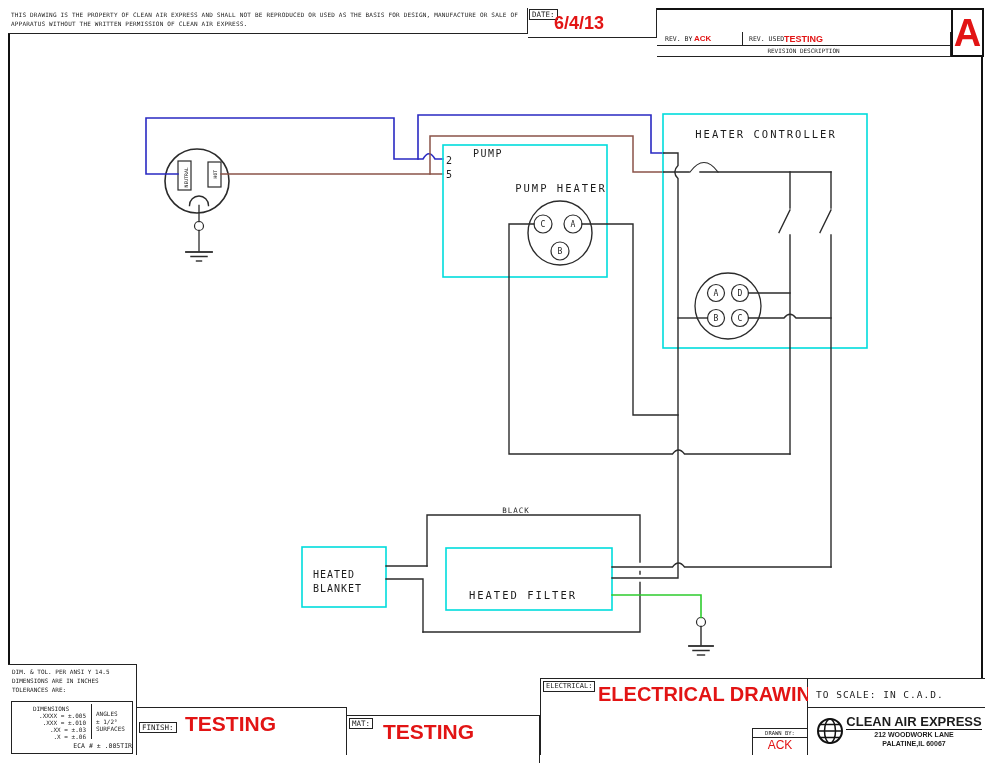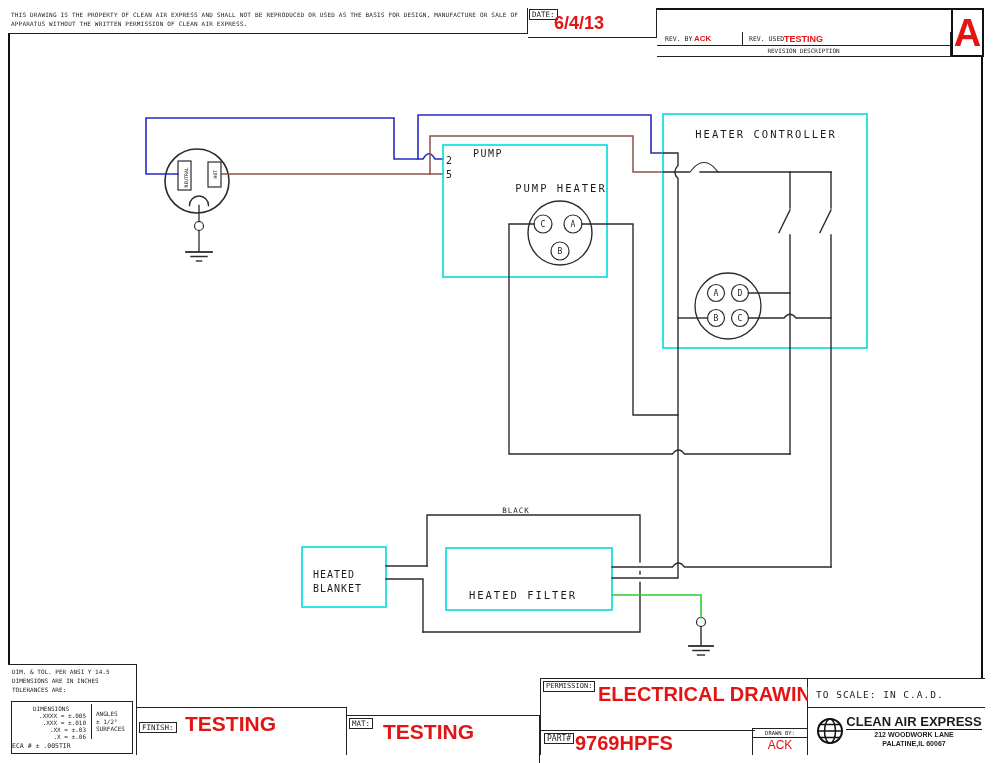--- a/index.html
+++ b/index.html
@@ -21,21 +21,21 @@
   .rev-letter-box{left:951px;top:8px;width:33px;height:49px;border:2px solid #111;text-align:center;}
   .rev-letter-box .stamp{font-size:38px;line-height:46px;}
   
   .tol-block{left:8px;top:664px;width:129px;height:91px;border-top:1.5px solid #222;border-right:1.5px solid #222;
              font-size:6px;line-height:1.5;padding:2px 0 0 4px;}
   .tol-inner{position:absolute;left:3px;top:36px;width:120px;height:51px;border:1px solid #222;padding:0;}
   .tol-dims-header{position:absolute;left:0;top:2px;width:78px;text-align:center;font-size:6px;}
   .tol-rows{position:absolute;left:0;top:10px;width:74px;text-align:right;font-size:6px;line-height:7px;}
   .tol-divider{position:absolute;left:79px;top:2px;height:35px;border-left:1px solid #222;}
   .tol-angles{position:absolute;left:84px;top:8px;font-size:6px;line-height:7.5px;}
-  .tol-note{position:absolute;left:0;bottom:1px;width:100%;text-align:left;font-size:6.5px;margin-top:48px;}
+  .tol-note{position:absolute;left:0;bottom:1px;width:100%;text-align:right;font-size:6.5px;margin-top:48px;}
   .finish-cell{left:137px;top:707px;width:210px;height:48px;border-top:1.5px solid #222;border-right:1.5px solid #222;}
   .mat-cell{left:347px;top:707px;width:193px;height:48px;border-top:1.5px solid #222;border-right:1.5px solid #222;margin-top:8px;}
   .big-stamp{font-size:21px;}
   .desc-block{left:540px;top:678px;width:268px;height:77px;border-top:1.5px solid #222;border-left:1.5px solid #222;border-right:1.5px solid #222;}
   .part-row{position:absolute;left:0;bottom:0;width:214px;height:24px;border-top:1.5px solid #222;}
   .drawnby-cell{position:absolute;right:0;bottom:0;width:54px;height:26px;border-top:1.5px solid #222;border-left:1.5px solid #222;text-align:center;}
   .drawnby-label{font-size:5.5px;border-bottom:1px solid #222;line-height:8px;}
   .drawnby-val{font-size:12px;line-height:15px;}
   .toscale-cell{left:808px;top:678px;width:177px;height:29px;border-top:1.5px solid #222;font-size:9.5px;letter-spacing:1px;padding:10px 0 0 8px;}
   .company-cell{left:808px;top:707px;width:177px;height:48px;border-top:1.5px solid #222;font-family:"Liberation Sans",sans-serif;}
@@ -195,26 +195,22 @@
     <span class="cadlabel abs" style="left:2px;top:14px">FINISH:</span>
     <span class="stamp big-stamp abs" style="left:48px;top:4px">TESTING</span>
   </div>
 
   <div class="abs cell mat-cell">
     <span class="cadlabel abs" style="left:2px;top:2px">MAT:</span>
     <span class="stamp big-stamp abs" style="left:36px;top:4px">TESTING</span>
   </div>
 
   <div class="abs cell desc-block">
-    <span class="cadlabel abs" style="left:2px;top:2px;font-size:7px">PERMISSION:</span>
+    <span class="cadlabel abs" style="left:2px;top:2px;font-size:7px">ELECTRICAL:</span>
     <span class="stamp abs" style="left:57px;top:4px;font-size:20px">ELECTRICAL DRAWING</span>
-    <div class="part-row">
-      <span class="cadlabel abs" style="left:3px;top:2px;font-size:8px">PART#</span>
-      <span class="stamp abs" style="left:34px;top:1px;font-size:20px">9769HPFS</span>
-    </div>
     <div class="drawnby-cell">
       <div class="drawnby-label">DRAWN BY:</div>
       <div class="drawnby-val stamp" style="font-weight:normal">ACK</div>
     </div>
   </div>
 
   <div class="abs cell toscale-cell">TO SCALE: IN C.A.D.</div>
 
   <div class="abs cell company-cell">
     <svg class="abs" style="left:8px;top:7px" width="28" height="32" viewBox="0 0 28 32">

